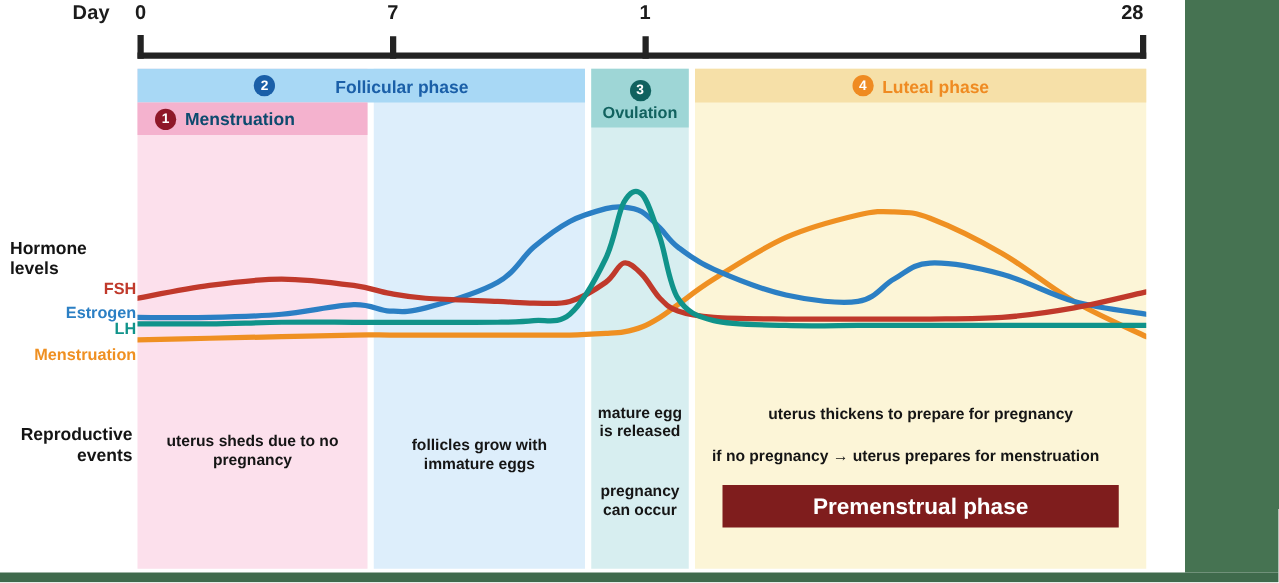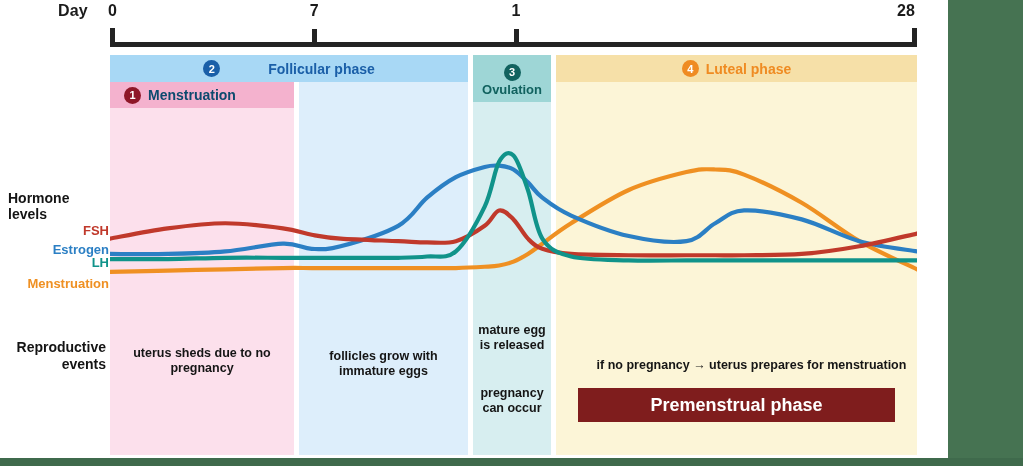--- a/index.html
+++ b/index.html
@@ -136,21 +136,21 @@
   .event-text {
     position: absolute;
     font-size: 12.5px; font-weight: bold; color: #151515;
     text-align: center; line-height: 15px;
   }
   #event-menstruation { left: 114px; top: 346px; width: 176px; }
   #event-follicular   { left: 303px; top: 349px; width: 161px; }
   #event-ovulation-1  { left: 477px; top: 323px; width: 70px; }
   #event-ovulation-2  { left: 477px; top: 386px; width: 70px; }
   #event-luteal-1     { left: 560px; top: 324px; width: 353px; }
-  #event-luteal-2     { left: 575px; top: 358px; width: 353px; }
+  #event-luteal-2     { left: 548px; top: 358px; width: 353px; }
 
   #premenstrual-banner {
     position: absolute;
     left: 578px; top: 388px;
     width: 317px; height: 34px;
     background: #7f1d1d;
     display: flex; align-items: center; justify-content: center;
     color: #ffffff; font-size: 18px; font-weight: bold;
   }
 </style>
@@ -205,20 +205,21 @@
       <path class="curve" d="M0.00,216.88 C9.61,216.67 38.43,216.03 57.64,215.60 C76.86,215.17 96.07,214.75 115.29,214.32 C134.50,213.89 158.52,213.25 172.93,213.04 C187.34,212.83 192.14,213.04 201.75,213.04 C211.36,213.04 216.16,213.04 230.57,213.04 C244.98,213.04 273.80,213.04 288.21,213.04 C302.63,213.04 307.43,213.04 317.04,213.04 C326.64,213.04 336.25,213.25 345.86,213.04 C355.46,212.83 367.47,212.19 374.68,211.76 C381.88,211.33 384.29,211.33 389.09,210.48 C393.89,209.63 398.70,208.56 403.50,206.64 C408.30,204.72 413.11,201.95 417.91,198.96 C422.71,195.97 425.12,193.84 432.32,188.72 C439.53,183.60 446.73,177.20 461.14,168.24 C475.55,159.28 499.57,143.49 518.79,134.96 C538.00,126.43 562.02,120.45 576.43,117.04 C590.84,113.63 595.64,114.05 605.25,114.48 C614.86,114.91 619.66,114.05 634.07,119.60 C648.48,125.15 672.50,136.67 691.71,147.76 C710.93,158.85 730.14,175.07 749.36,186.16 C768.57,197.25 797.39,209.63 807.00,214.32" stroke="#ef9022"></path>
       <path class="curve" d="M0.00,198.96 C9.61,198.96 38.43,199.39 57.64,198.96 C76.86,198.53 96.07,198.11 115.29,196.40 C134.50,194.69 158.52,189.15 172.93,188.72 C187.34,188.29 192.14,193.41 201.75,193.84 C211.36,194.27 216.16,195.12 230.57,191.28 C244.98,187.44 273.80,178.91 288.21,170.80 C302.63,162.69 307.43,150.75 317.04,142.64 C326.64,134.53 336.25,127.28 345.86,122.16 C355.46,117.04 367.47,113.84 374.68,111.92 C381.88,110.00 384.29,110.21 389.09,110.64 C393.89,111.07 398.70,111.71 403.50,114.48 C408.30,117.25 413.11,122.59 417.91,127.28 C422.71,131.97 425.12,137.09 432.32,142.64 C439.53,148.19 446.73,154.16 461.14,160.56 C475.55,166.96 499.57,176.77 518.79,181.04 C538.00,185.31 562.02,188.29 576.43,186.16 C590.84,184.03 595.64,173.36 605.25,168.24 C614.86,163.12 619.66,156.08 634.07,155.44 C648.48,154.80 672.50,159.28 691.71,164.40 C710.93,169.52 730.14,180.83 749.36,186.16 C768.57,191.49 797.39,194.69 807.00,196.40" stroke="#2b7fc4"></path>
       <path class="curve" d="M0.00,183.60 C9.61,181.89 38.43,175.92 57.64,173.36 C76.86,170.80 96.07,168.24 115.29,168.24 C134.50,168.24 158.52,171.44 172.93,173.36 C187.34,175.28 192.14,178.05 201.75,179.76 C211.36,181.47 216.16,182.53 230.57,183.60 C244.98,184.67 273.80,185.52 288.21,186.16 C302.63,186.80 307.43,187.44 317.04,187.44 C326.64,187.44 336.25,188.93 345.86,186.16 C355.46,183.39 367.47,175.92 374.68,170.80 C381.88,165.68 384.29,156.51 389.09,155.44 C393.89,154.37 398.70,159.71 403.50,164.40 C408.30,169.09 413.11,178.69 417.91,183.60 C422.71,188.51 425.12,191.28 432.32,193.84 C439.53,196.40 446.73,197.89 461.14,198.96 C475.55,200.03 499.57,200.03 518.79,200.24 C538.00,200.45 562.02,200.24 576.43,200.24 C590.84,200.24 595.64,200.24 605.25,200.24 C614.86,200.24 619.66,200.45 634.07,200.24 C648.48,200.03 672.50,200.45 691.71,198.96 C710.93,197.47 730.14,194.69 749.36,191.28 C768.57,187.87 797.39,180.61 807.00,178.48" stroke="#c0392b"></path>
       <path class="curve" d="M0.00,204.08 C9.61,204.08 38.43,204.29 57.64,204.08 C76.86,203.87 96.07,203.01 115.29,202.80 C134.50,202.59 158.52,202.80 172.93,202.80 C187.34,202.80 192.14,202.80 201.75,202.80 C211.36,202.80 216.16,202.80 230.57,202.80 C244.98,202.80 273.80,203.01 288.21,202.80 C302.63,202.59 307.43,202.59 317.04,201.52 C326.64,200.45 336.25,204.72 345.86,196.40 C355.46,188.08 367.47,166.53 374.68,151.60 C381.88,136.67 384.29,115.33 389.09,106.80 C393.89,98.27 398.70,95.71 403.50,100.40 C408.30,105.09 413.11,121.09 417.91,134.96 C422.71,148.83 425.12,172.51 432.32,183.60 C439.53,194.69 446.73,197.89 461.14,201.52 C475.55,205.15 499.57,204.72 518.79,205.36 C538.00,206.00 562.02,205.36 576.43,205.36 C590.84,205.36 595.64,205.36 605.25,205.36 C614.86,205.36 619.66,205.36 634.07,205.36 C648.48,205.36 672.50,205.36 691.71,205.36 C710.93,205.36 730.14,205.36 749.36,205.36 C768.57,205.36 797.39,205.36 807.00,205.36" stroke="#10938a"></path>
     </svg>
 
   <div class="event-text" id="event-menstruation">uterus sheds due to no pregnancy</div>
   <div class="event-text" id="event-follicular">follicles grow with immature eggs</div>
   <div class="event-text" id="event-ovulation-1">mature egg is released</div>
   <div class="event-text" id="event-ovulation-2">pregnancy can occur</div>
+  <div class="event-text" id="event-luteal-1">uterus thickens to prepare for pregnancy</div>
   <div class="event-text" id="event-luteal-2">if no pregnancy → uterus prepares for menstruation</div>
   <div id="premenstrual-banner">Premenstrual phase</div>
 
   <div id="right-panel"></div>
   <div id="bottom-strip"></div>
 <div class="day-tick-label" style="left: 108px;">0</div>
     <div class="day-tick-label" style="left: 309.75px;">7</div>
     <div class="day-tick-label" style="left: 511.5px;">1</div>
     <div class="day-tick-label" style="left: 897px;">28</div>
   </div>

